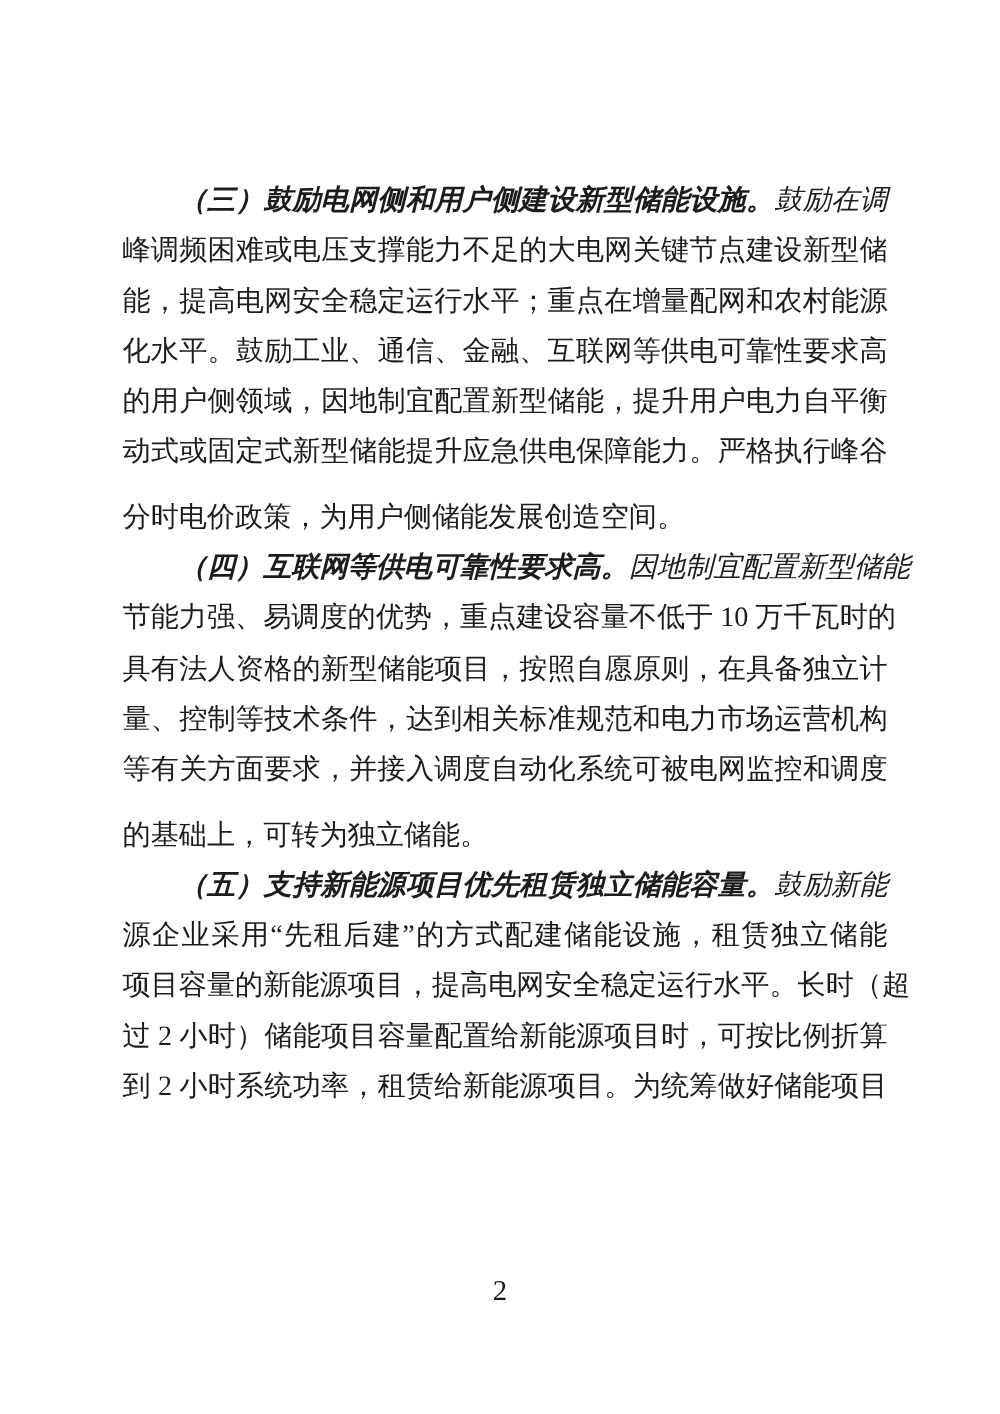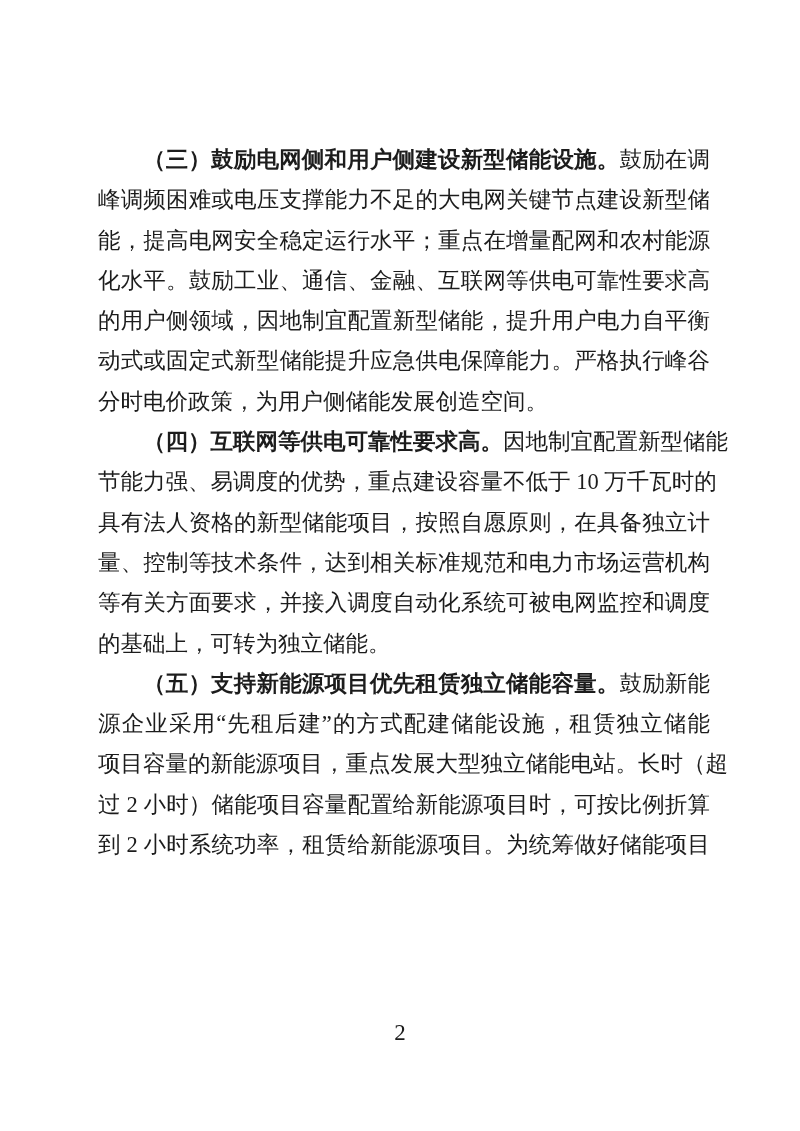--- a/index.html
+++ b/index.html
@@ -31,24 +31,26 @@
     line-height: 40.3px;
     height: 40.3px;
     white-space: nowrap;
     text-align: justify;
     text-align-last: justify;
     overflow: visible;
     letter-spacing: 0;
   }
   .line.first {
     text-indent: 2em;
+    font-style: italic;
   }
   .line.short-last {
     text-align: left;
     text-align-last: left;
+    margin-top: 12px;
   }
   .line b {
     font-weight: 700;
   }
   .footer {
     position: absolute;
     top: 1018px;
     left: 0;
     width: 100%;
     text-align: center;
@@ -77,21 +79,21 @@
         <div class="line first"><b>（四）互联网等供电可靠性要求高。</b><span>因地制宜配置新型储能</span></div>
         <div class="line">节能力强、易调度的优势，重点建设容量不低于 10 万千瓦时的</div>
         <div class="line">具有法人资格的新型储能项目，按照自愿原则，在具备独立计</div>
         <div class="line">量、控制等技术条件，达到相关标准规范和电力市场运营机构</div>
         <div class="line">等有关方面要求，并接入调度自动化系统可被电网监控和调度</div>
         <div class="line short-last">的基础上，可转为独立储能。</div>
       </div>
       <div class="para">
         <div class="line first"><b>（五）支持新能源项目优先租赁独立储能容量。</b><span>鼓励新能</span></div>
         <div class="line">源企业采用“先租后建”的方式配建储能设施，租赁独立储能</div>
-        <div class="line">项目容量的新能源项目，重点发展大型独立储能电站。长时（超</div>
+        <div class="line">项目容量的新能源项目，提高电网安全稳定运行水平。长时（超</div>
         <div class="line">过 2 小时）储能项目容量配置给新能源项目时，可按比例折算</div>
         <div class="line">到 2 小时系统功率，租赁给新能源项目。为统筹做好储能项目</div>
       </div>
     </div>
   <div class="footer">
     <span class="page-number">2</span>
   </div>
 </div>
 
 </body></html>

